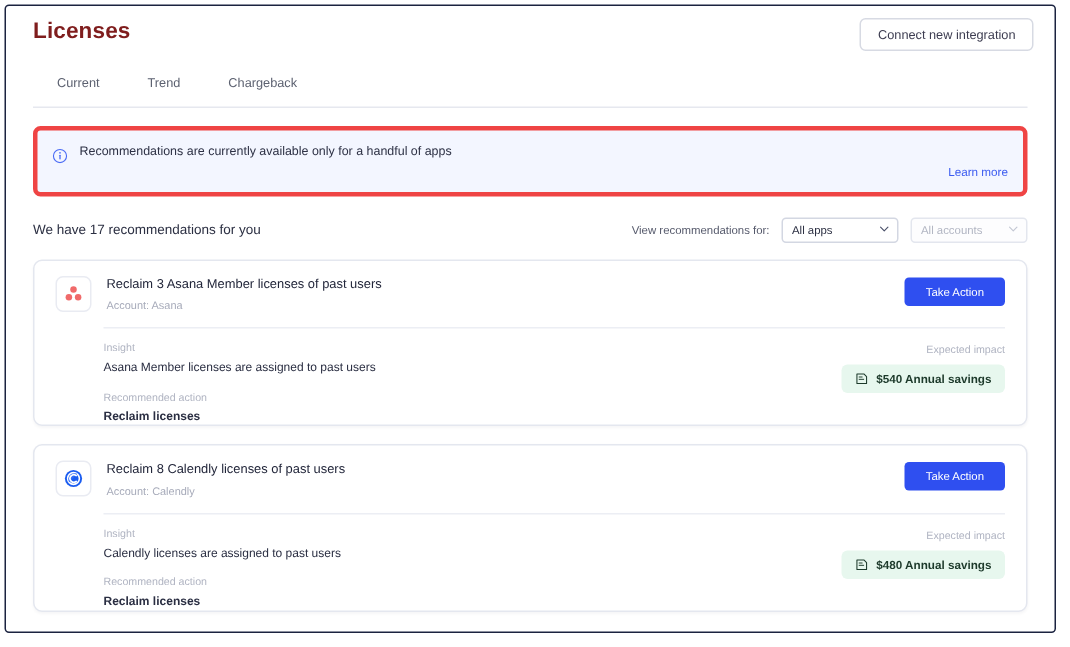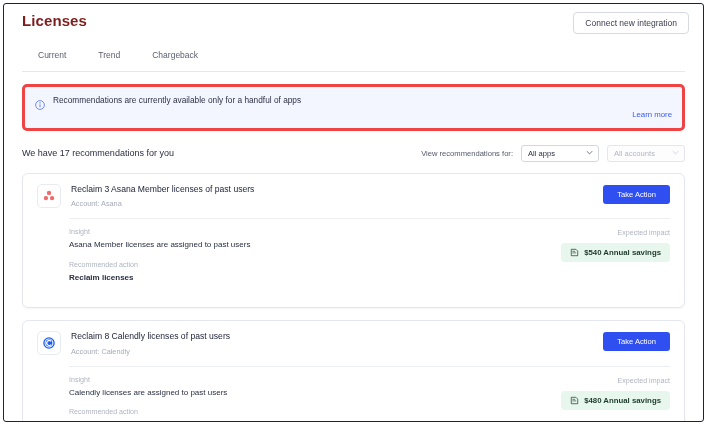--- a/index.html
+++ b/index.html
@@ -197,21 +197,21 @@
   .cards {
     margin: 10px 18px 0 18px;
   }
   .rec-card {
     position: relative;
     border: 1px solid #e4e7ef;
     border-radius: 6px;
     background: #ffffff;
     box-shadow: 0 1px 2px rgba(30,35,60,0.04);
     margin-bottom: 12px;
-    padding: 10px 14px 24px 14px;
+    padding: 10px 14px 0 14px;
   }
   .card-top {
     display: flex;
     align-items: flex-start;
     gap: 10px;
     padding-bottom: 10px;
   }
   .app-logo {
     flex: 0 0 auto;
     width: 22px;

